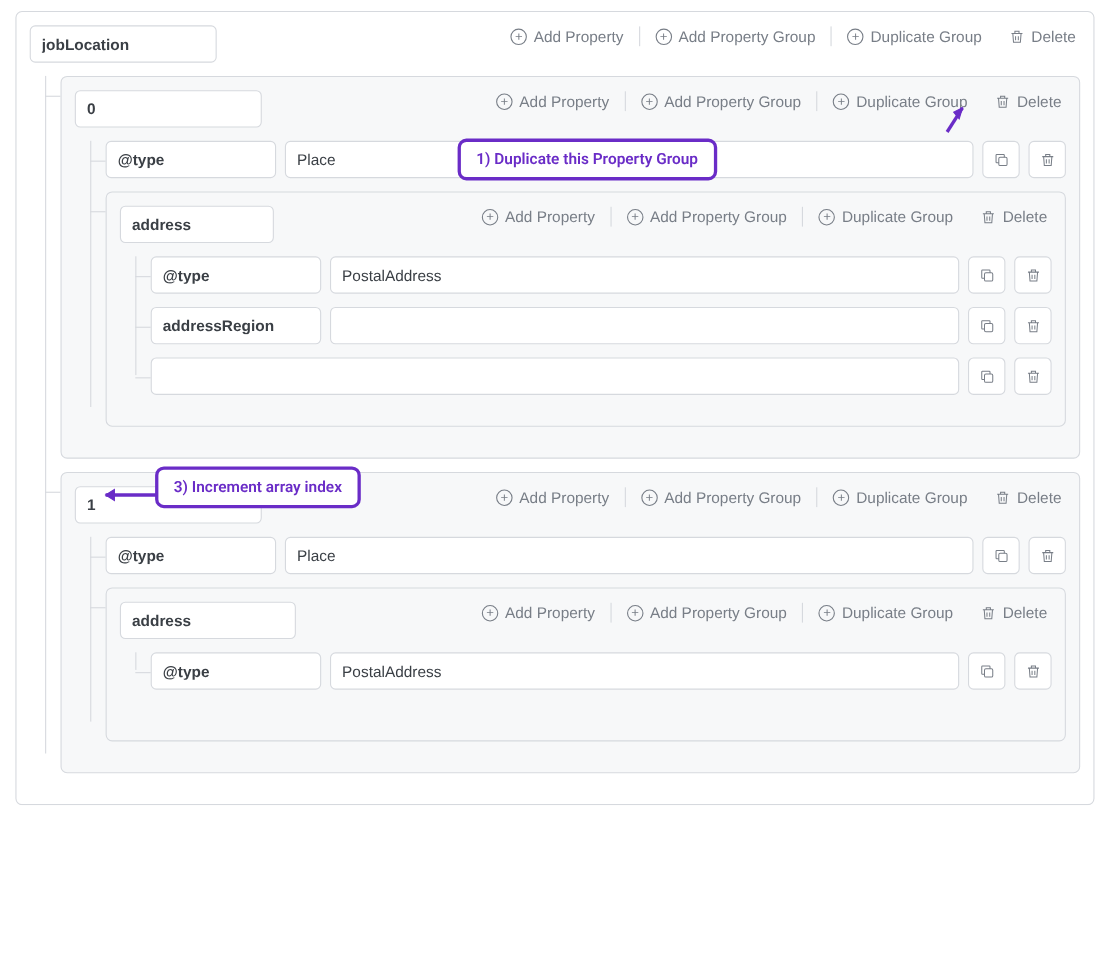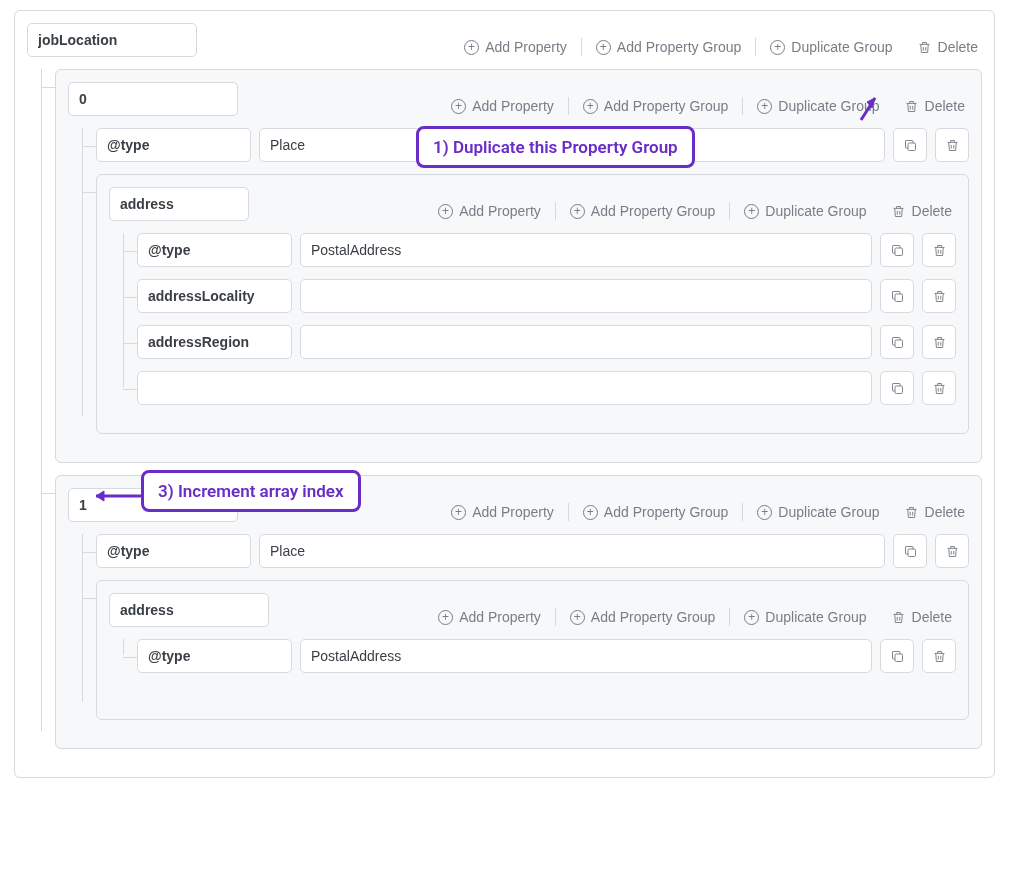--- a/index.html
+++ b/index.html
@@ -22,21 +22,21 @@
   .group {
     border: 1px solid var(--border);
     border-radius: 6px;
     background: var(--panel-bg);
     padding: 12px 12px 12px 12px;
     position: relative;
   }
 
   .group-header {
     display: flex;
-    align-items: flex-end;
+    align-items: flex-start;
     justify-content: space-between;
     gap: 16px;
   }
   .group-header .name-input {
     width: 170px;
   }
   .actions {
     display: flex;
     align-items: center;
     gap: 10px;
@@ -139,21 +139,21 @@
   }
 
   
   .callout {
     position: absolute;
     border: 3px solid var(--purple);
     border-radius: 8px;
     background: #fff;
     color: var(--purple);
     font-weight: 600;
-    font-size: 17px;
+    font-size: 14px;
     padding: 8px 14px;
     z-index: 50;
     white-space: nowrap;
   }
   .arrow {
     position: absolute;
     z-index: 49;
     stroke: var(--purple);
     fill: var(--purple);
   }
@@ -288,37 +288,20 @@
                       </button>
                       <button class="icon-btn">
                         <svg class="trash-icon" viewBox="0 0 24 24">
                           <path d="M4 7h16M9 7V4h6v3M6 7l1 13h10l1-13M10 11v6M14 11v6"></path>
                         </svg>
                       </button>
                     </div>
                   </div>
                   <div class="child">
                     <div class="prop-row">
-                      <input type="text" class="key-input" value="addressLocality" style="">
-                      <input type="text" class="val-input" style="">
-                      <button class="icon-btn">
-                        <svg class="copy-icon" viewBox="0 0 24 24">
-                          <rect x="8" y="8" width="12" height="12" rx="2"></rect>
-                          <path d="M16 8V5a1 1 0 0 0-1-1H5a1 1 0 0 0-1 1v10a1 1 0 0 0 1 1h3"></path>
-                        </svg>
-                      </button>
-                      <button class="icon-btn">
-                        <svg class="trash-icon" viewBox="0 0 24 24">
-                          <path d="M4 7h16M9 7V4h6v3M6 7l1 13h10l1-13M10 11v6M14 11v6"></path>
-                        </svg>
-                      </button>
-                    </div>
-                  </div>
-                  <div class="child">
-                    <div class="prop-row">
                       <input type="text" class="key-input" value="addressRegion" style="">
                       <input type="text" class="val-input" style="">
                       <button class="icon-btn">
                         <svg class="copy-icon" viewBox="0 0 24 24">
                           <rect x="8" y="8" width="12" height="12" rx="2"></rect>
                           <path d="M16 8V5a1 1 0 0 0-1-1H5a1 1 0 0 0-1 1v10a1 1 0 0 0 1 1h3"></path>
                         </svg>
                       </button>
                       <button class="icon-btn">
                         <svg class="trash-icon" viewBox="0 0 24 24">

